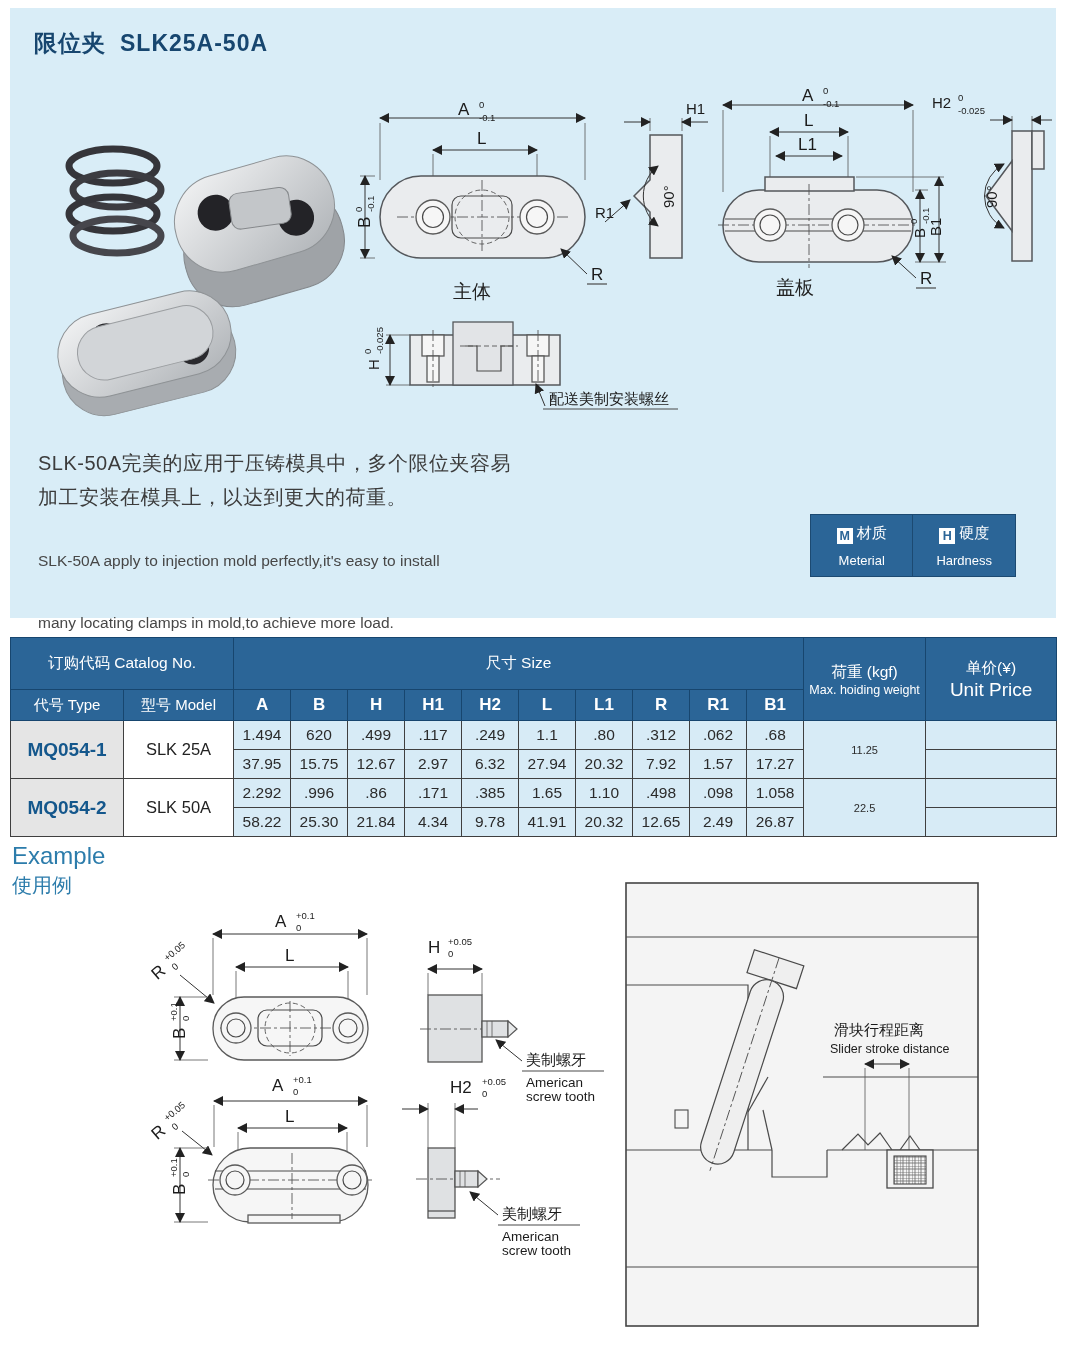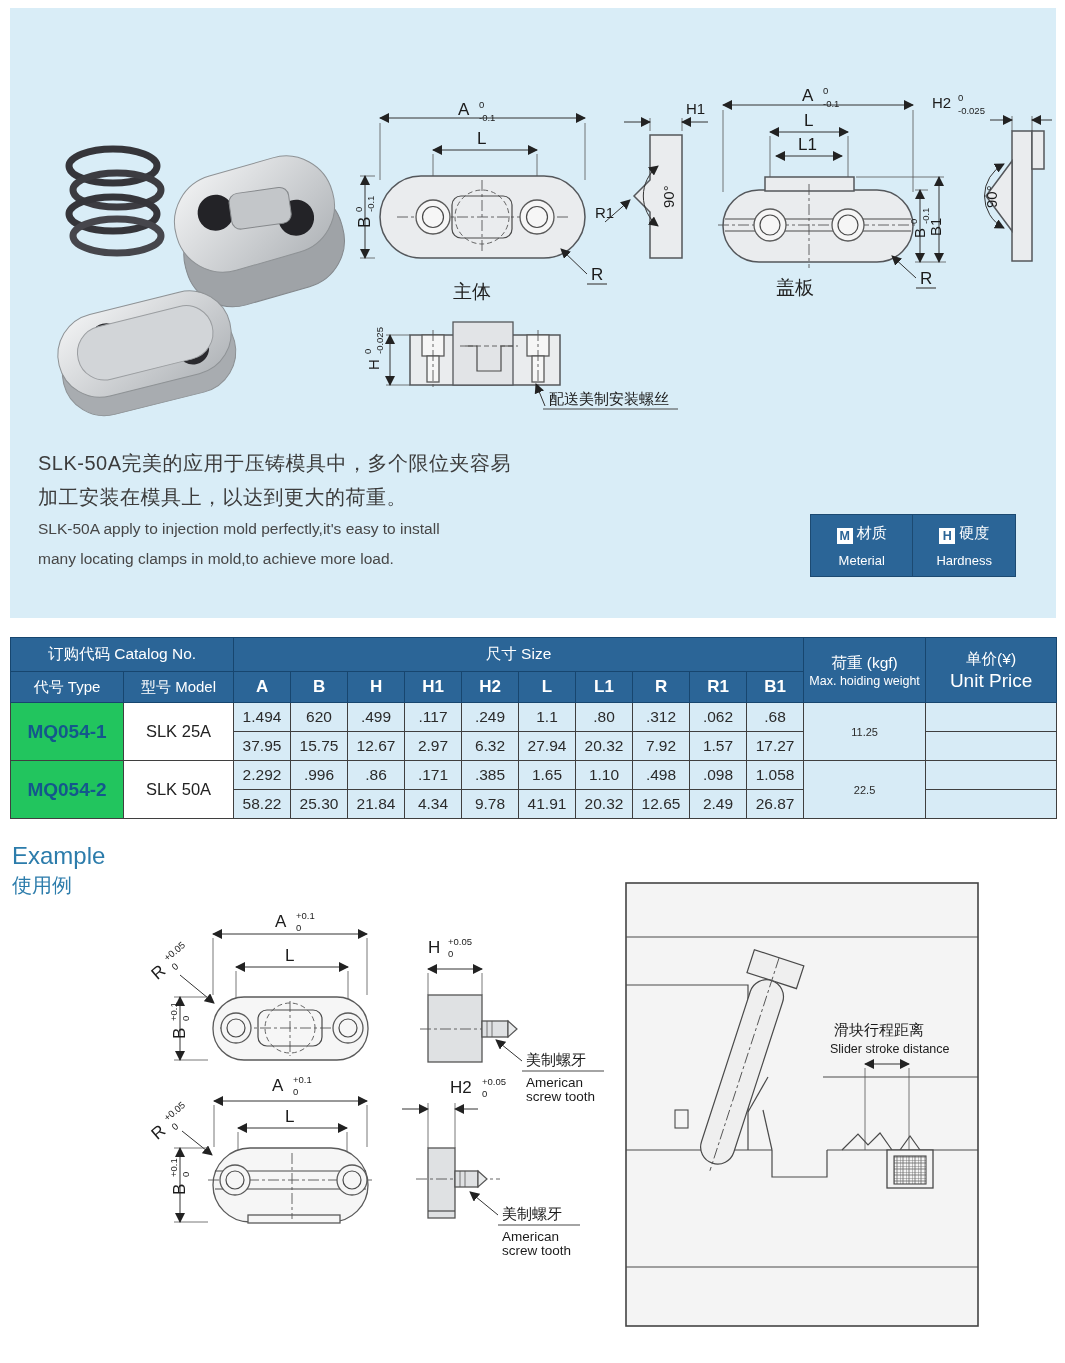--- a/index.html
+++ b/index.html
@@ -6,41 +6,41 @@
   body { background:#fff; font-family:"Liberation Sans","DejaVu Sans",sans-serif; }
   .page { position:relative; width:1065px; height:1363px; background:#ffffff; overflow:hidden; }
 
   
   .panel { position:absolute; left:10px; top:8px; width:1046px; height:610px; background:#d9edf7; }
   .page-title { position:absolute; left:24px; top:20px; font-size:23px; font-weight:bold; color:#17466f; letter-spacing:1px; }
   .page-title .model { margin-left:14px; }
 
   .desc { position:absolute; left:28px; top:438px; width:480px; color:#3c3c3c; }
   .desc .cn { font-size:20px; line-height:34px; letter-spacing:0.5px; }
-  .desc .en { font-size:15.5px; line-height:30px; color:#474747; }
+  .desc .en { font-size:15.5px; line-height:30px; color:#474747;margin-top:32px; }
 
   
   .mat { position:absolute; left:800px; top:506px; width:206px; border-collapse:collapse; }
   .mat th { background:#2b6597; color:#fff; width:103px; height:62px; font-weight:normal;
             border:1px solid #1c4a72; }
   .mat th .l1 { font-size:15px; display:block; }
   .mat th .l2 { font-size:13px; display:block; margin-top:9px; }
   .mat th .badge { display:inline-block; width:16px; height:16px; background:#fff; color:#2b6597;
                    font-weight:bold; font-size:12.5px; line-height:16px; text-align:center; margin-right:4px; vertical-align:-2px; }
   .mat td { background:#f2f8fb; color:#222; text-align:center; font-size:15px; height:30px; border:1.5px solid #333; }
 
   
   .spec { position:absolute; left:10px; top:637px; width:1046px; border-collapse:collapse; table-layout:fixed; }
   .spec th, .spec td { border:1px solid #3f3f3f; text-align:center; overflow:hidden; }
   .spec th { background:#2b6597; color:#fff; font-weight:normal; border-color:#17466f; }
-  .spec .hr1 th { height:34px; font-size:15.5px; }
+  .spec .hr1 th { height:52px; font-size:15.5px; }
   .spec .hr2 th { height:31px; font-size:15px; }
   .spec .hr2 th.szl { font-size:17px; font-weight:bold; }
   .spec td { height:29px; background:#d7ebf6; font-size:15.5px; color:#2b2b2b; }
-  .spec td.typec { background:#22c55e; color:#14578c; font-weight:bold; font-size:19px; }
+  .spec td.typec { background:#e5e5e5; color:#14578c; font-weight:bold; font-size:19px; }
   .spec td.modelc { background:#ffffff; color:#222; font-size:16.5px; }
   .spec td.wtc { font-size:11px; }
   .spec th .sub { display:block; font-size:12.5px; font-weight:normal; }
   .spec th .sub2 { display:block; font-size:19px; }
 
   
   .ex-title { position:absolute; left:12px; top:842px; color:#2c7cab; }
   .ex-title .en { font-size:24px; display:block; }
   .ex-title .cn { font-size:20px; display:block; margin-top:2px; }
 
@@ -76,20 +76,23 @@
       </pattern>
       <linearGradient id="gmet" x1="0" y1="0" x2="1" y2="1">
         <stop offset="0" stop-color="#f4f5f6"></stop>
         <stop offset="1" stop-color="#aeb2b6"></stop>
       </linearGradient>
     </defs>
   </svg>
 
   <section class="panel">
 
+    <h1 class="page-title">
+      <span>限位夹</span><span class="model">SLK25A-50A</span>
+    </h1>
 
     <svg style="left:15px;top:98px;" width="340" height="310" viewBox="0 0 340 310">
       <g>
         <ellipse cx="88" cy="60" rx="44" ry="17" fill="none" stroke="#35353a" stroke-width="7"></ellipse>
         <ellipse cx="92" cy="84" rx="44" ry="17" fill="none" stroke="#3c3c41" stroke-width="7"></ellipse>
         <ellipse cx="88" cy="108" rx="44" ry="17" fill="none" stroke="#35353a" stroke-width="7"></ellipse>
         <ellipse cx="92" cy="130" rx="44" ry="17" fill="none" stroke="#46464c" stroke-width="7"></ellipse>
       </g>
       <g transform="rotate(-16 235 120)">
         <rect x="152" y="92" width="162" height="100" rx="48" fill="#9fa3a7" stroke="#84888c"></rect>

